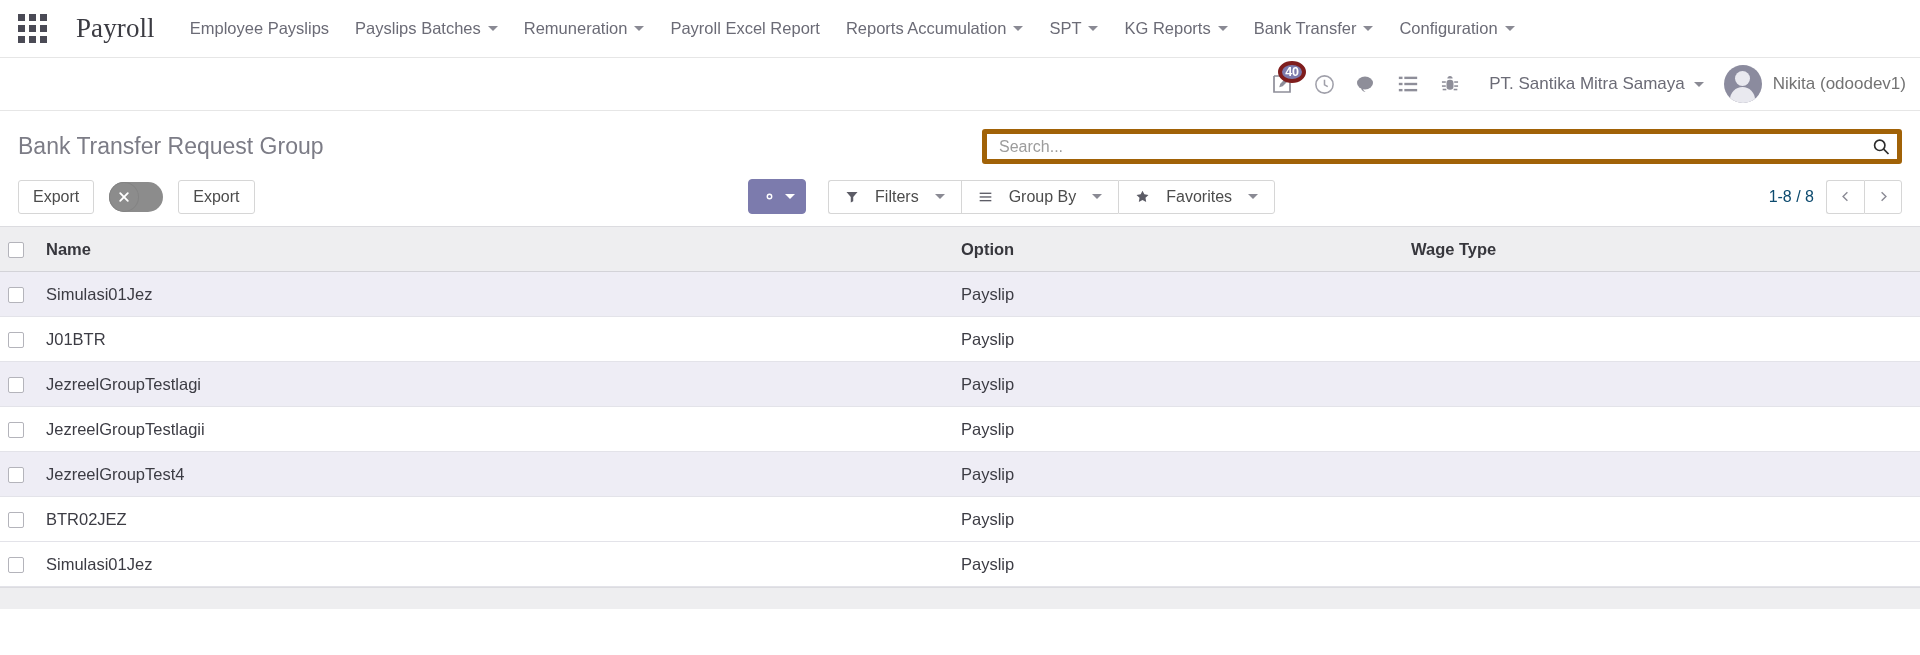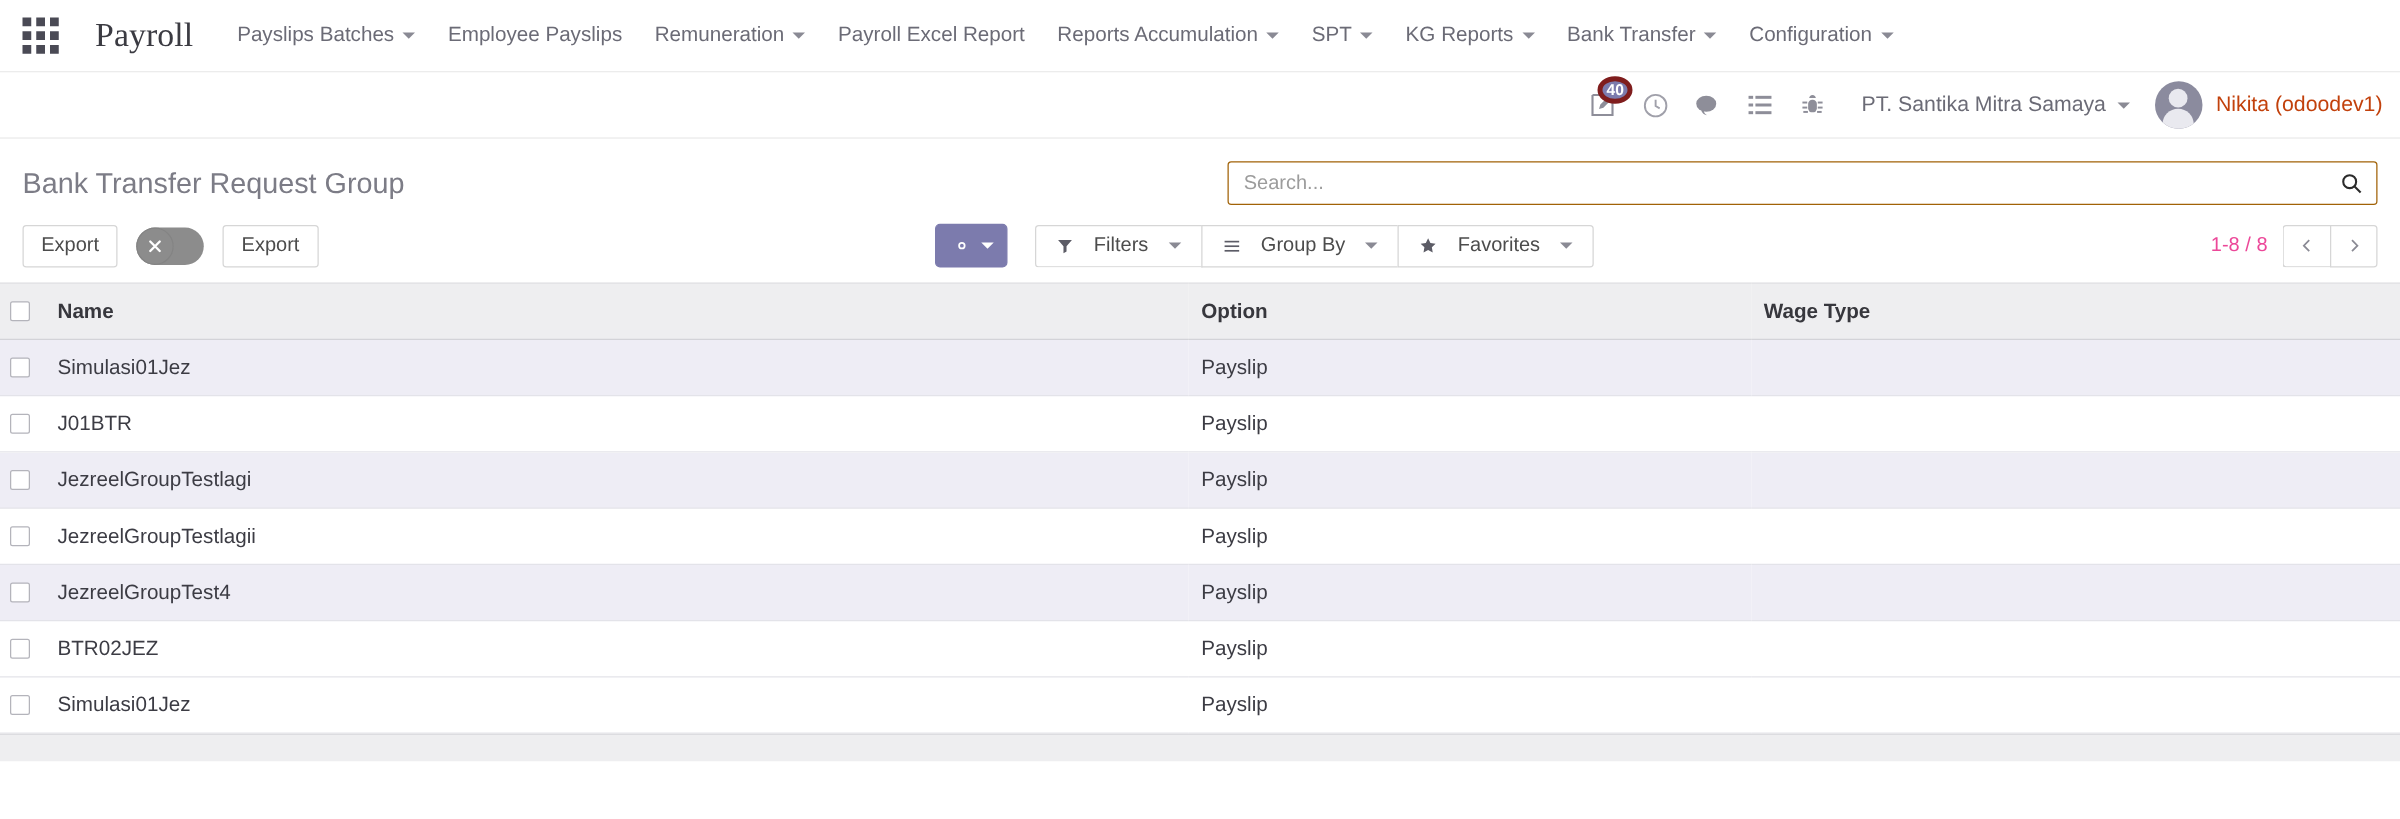--- a/index.html
+++ b/index.html
@@ -109,42 +109,42 @@
     position: relative; overflow: hidden;
   }
   .avatar::before {
     content:""; position:absolute; width:15px; height:15px; border-radius:50%;
     background:#e9e9ef; left:11.5px; top:6px;
   }
   .avatar::after {
     content:""; position:absolute; width:25px; height:19px; border-radius:13px 13px 0 0;
     background:#e9e9ef; left:6.5px; top:22px;
   }
-  .user-name { font-size: 17px; color: #c2410c; white-space: nowrap; }
+  .user-name { font-size: 17px; color: #737373; white-space: nowrap; }
 
   
   .control-panel { background: #ffffff; padding: 0 18px; }
   .cp-top {
     display: flex; align-items: flex-start;
     padding-top: 18px;
   }
   .breadcrumb {
     font-size: 23px; color: #7c7c86; font-weight: 400;
     white-space: nowrap; padding-top: 4px;
   }
   .search-wrap {
     flex: 0 0 auto;
     margin-left: auto;
     width: 920px;
     position: relative;
   }
   .search-box {
     width: 100%;
     height: 35px;
-    border: 1px solid #a16207;
+    border: 5px solid #a16207;
     border-radius: 3px;
     background: #ffffff;
     font-size: 16px;
     color: #b91c1c;
     padding: 0 40px 0 12px;
     font-family: "Liberation Sans", sans-serif;
     outline: none;
   }
   .search-box::placeholder { color: #9c9c9c; }
   .search-icon-btn {
@@ -207,21 +207,21 @@
   .gear-btn .caret { border-top-color: #ffffff; }
   .btn-group { display: flex; }
   .btn-group .btn { border-radius: 0; border-right-width: 0; gap: 16px; padding: 0 16px; }
   .btn-group .btn:first-child { border-radius: 3px 0 0 3px; }
   .btn-group .btn:last-child { border-radius: 0 3px 3px 0; border-right-width: 1px; }
 
   .pager {
     margin-left: auto;
     display: flex; align-items: center; gap: 12px;
   }
-  .pager-count { font-size: 16px; color: #ec4899; white-space: nowrap; }
+  .pager-count { font-size: 16px; color: #0c4a6e; white-space: nowrap; }
   .pager-btns { display: flex; }
   .pager-btn {
     width: 38px; height: 34px;
     border: 1px solid #d6d6d6;
     background: #ffffff;
     color: #8a8a94;
     font-size: 17px;
     display: flex; align-items: center; justify-content: center;
     cursor: pointer;
   }
@@ -288,25 +288,25 @@
       <i></i>
       <i></i>
       <i></i>
       <i></i>
       <i></i>
       <i></i>
   </div>
   <div class="app-title">Payroll</div>
   <div class="menu-items" id="menu-host">
       <div class="menu-item">
+        <span>Employee Payslips</span>
+      </div>
+      <div class="menu-item">
         <span>Payslips Batches</span>
         <span class="caret"></span>
-      </div>
-      <div class="menu-item">
-        <span>Employee Payslips</span>
       </div>
       <div class="menu-item">
         <span>Remuneration</span>
         <span class="caret"></span>
       </div>
       <div class="menu-item">
         <span>Payroll Excel Report</span>
       </div>
       <div class="menu-item">
         <span>Reports Accumulation</span>

